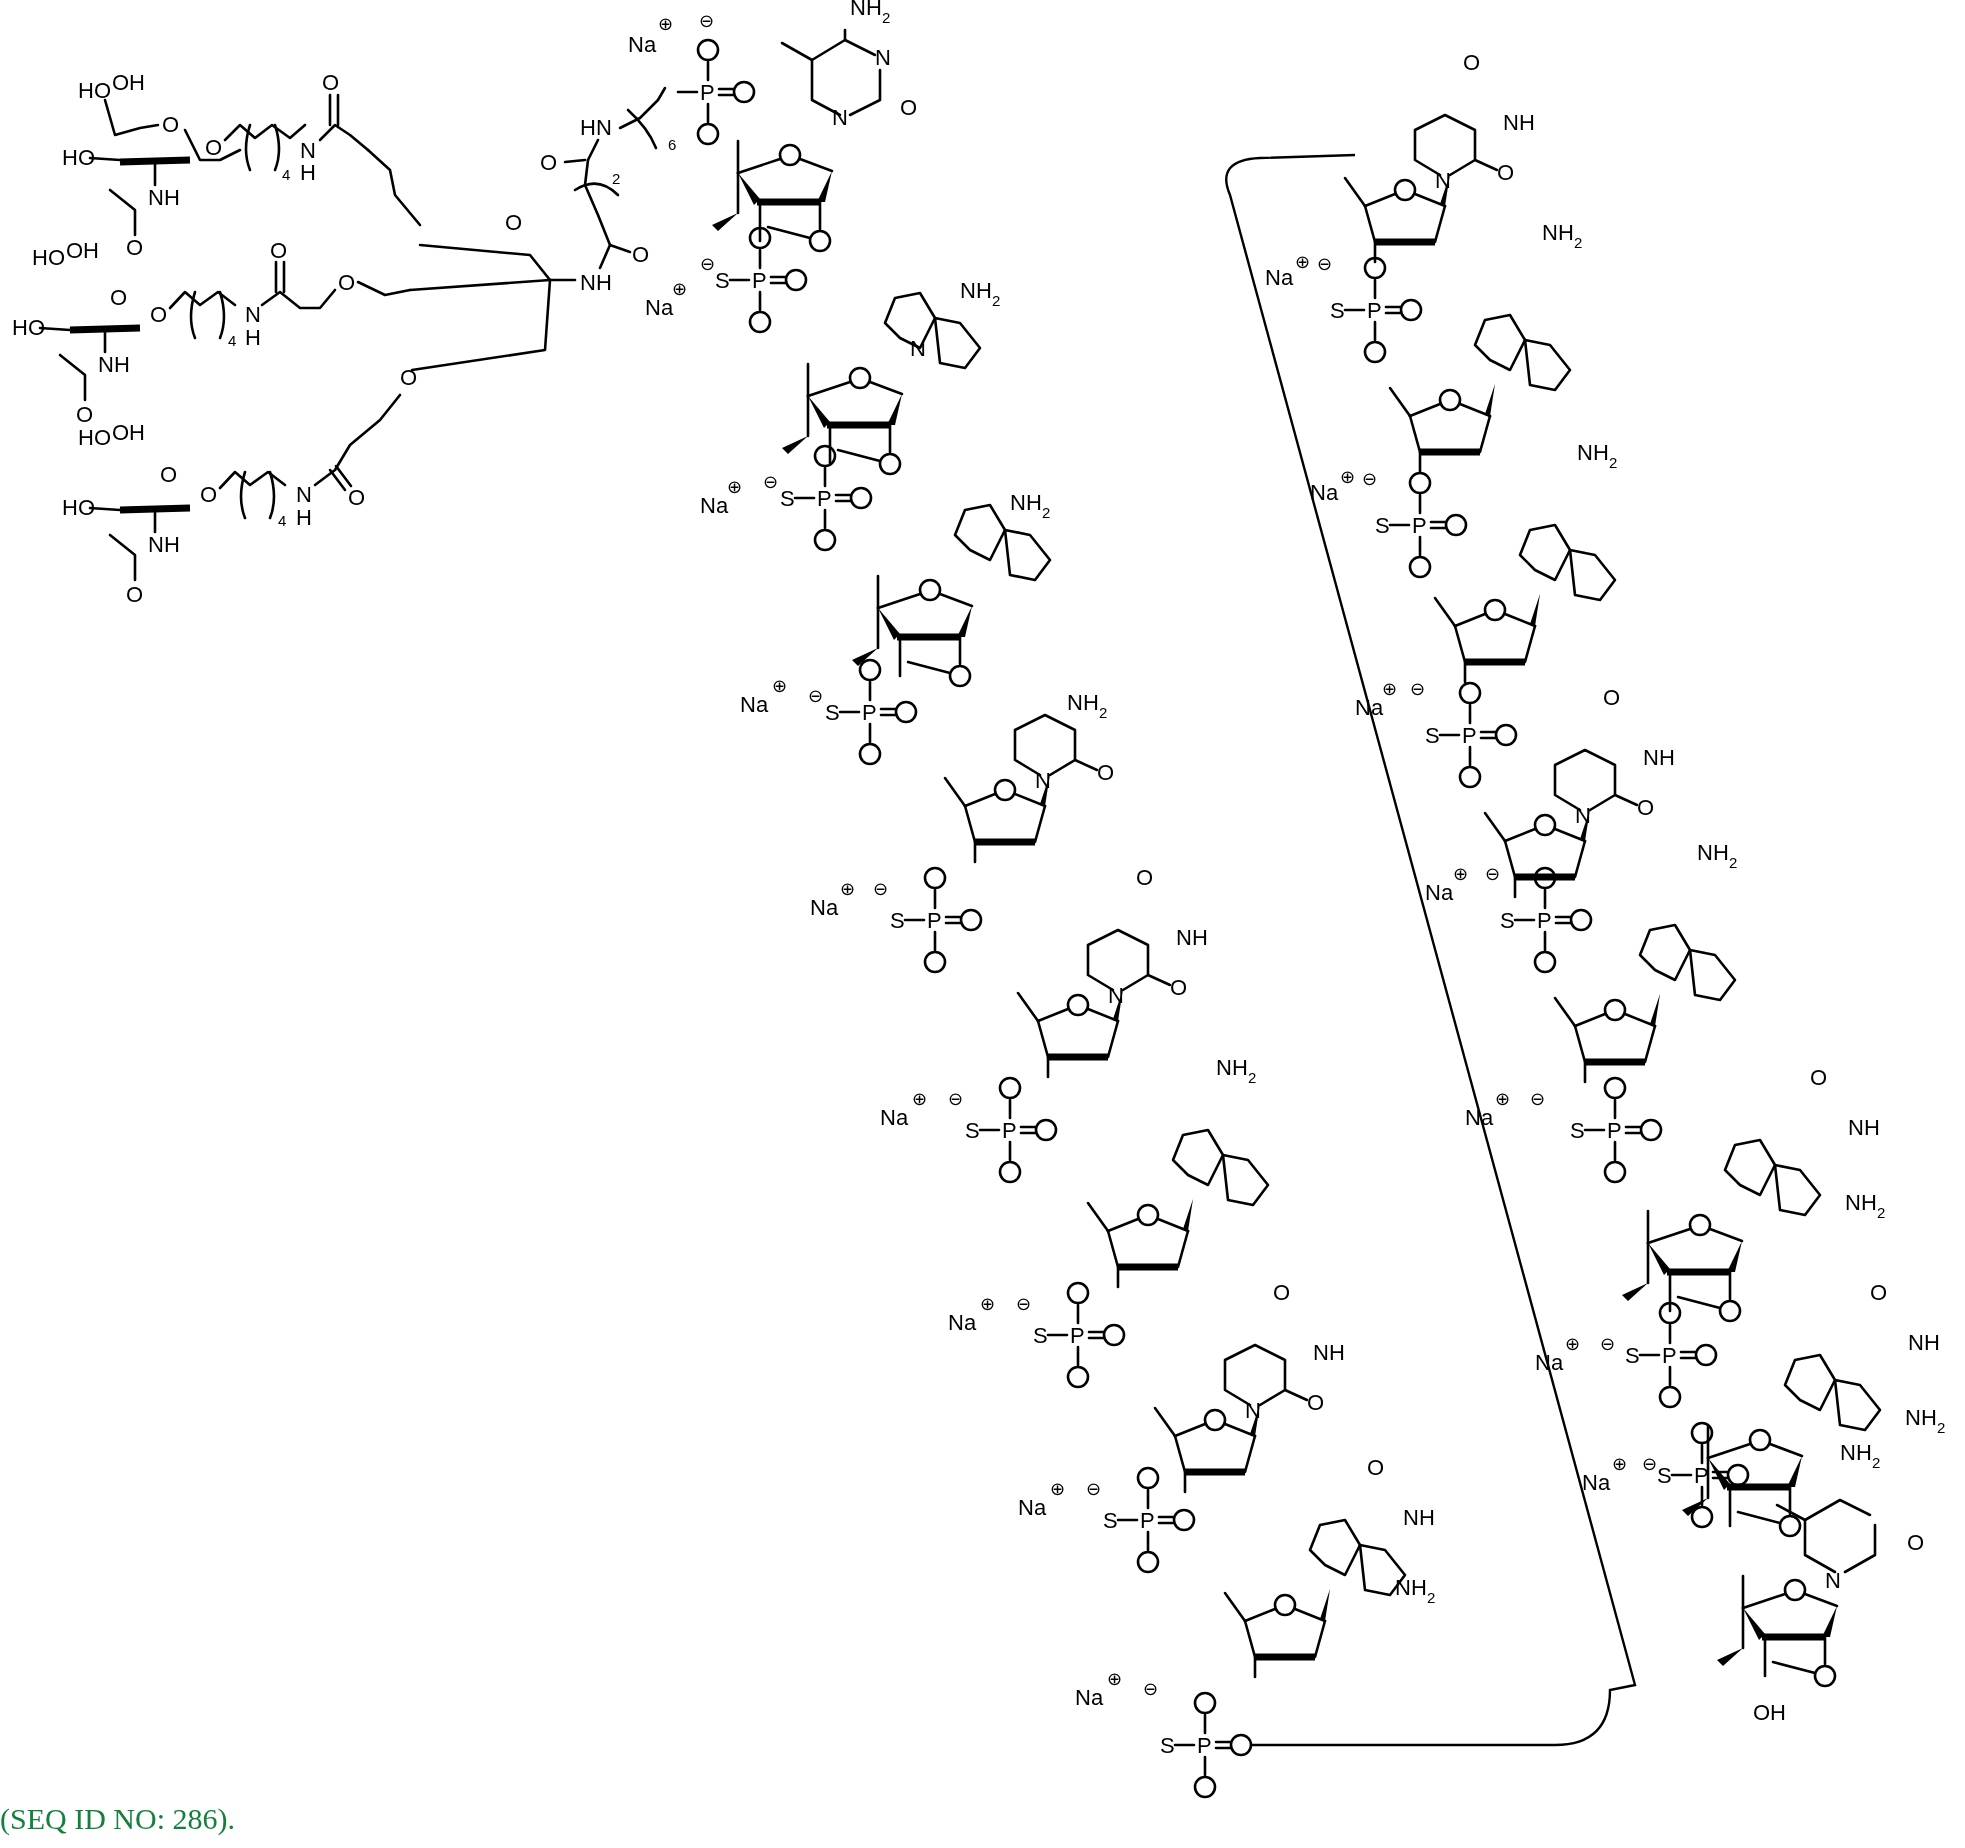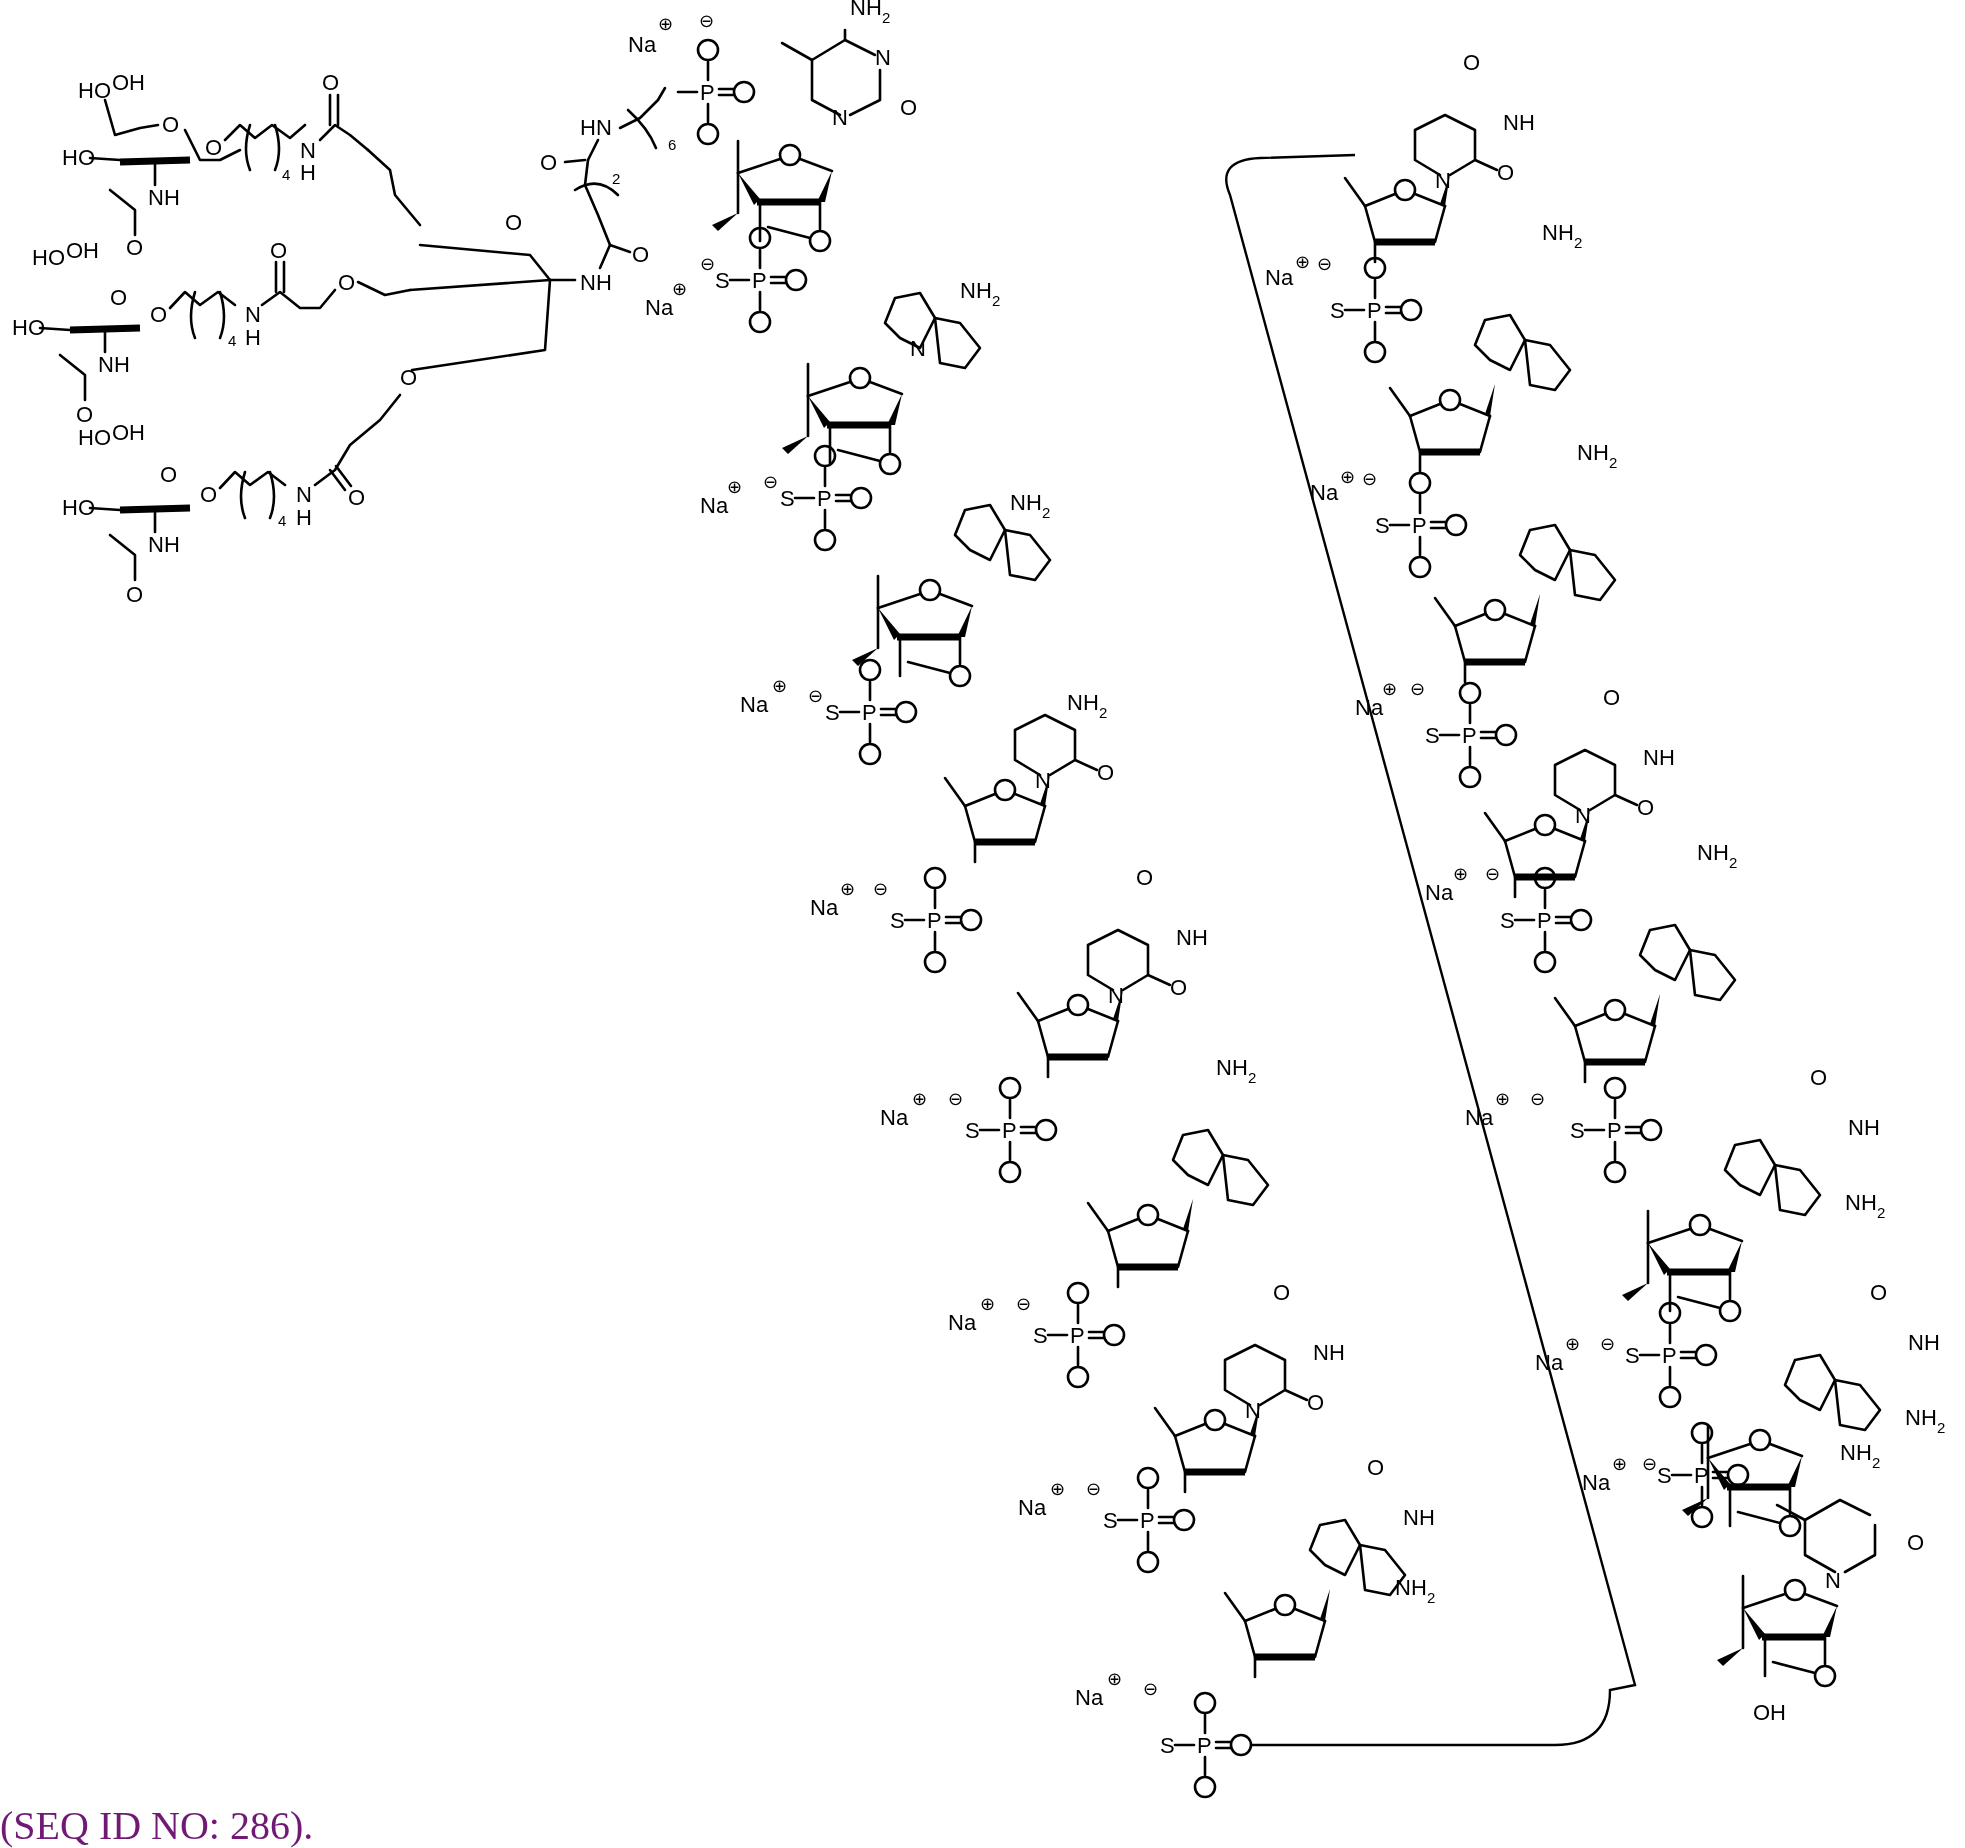--- a/index.html
+++ b/index.html
@@ -5,21 +5,21 @@
   html, body { margin:0; padding:0; background:#ffffff; }
   body { width:1965px; height:1848px; position:relative; overflow:hidden; font-family:"Liberation Sans", sans-serif; }
   svg#diagram { position:absolute; left:0; top:0; }
   .bond { stroke:#000; stroke-width:2.6; fill:none; stroke-linecap:round; stroke-linejoin:round; }
   .bold { stroke:#000; stroke-width:7; fill:none; stroke-linecap:butt; }
   .wedge { fill:#000; }
   .lbl { font-family:"Liberation Sans", sans-serif; font-size:22px; fill:#000; }
   .sub { font-size:15px; }
   .charge { font-family:"Liberation Sans", sans-serif; font-size:18px; fill:#000; }
   .loop { stroke:#000; stroke-width:2.4; fill:none; }
-  .caption { position:absolute; left:0; top:1802px; font-family:"Liberation Serif", serif; font-size:40px; color:#701a75; }
+  .caption { position:absolute; left:0; top:1802px; font-family:"Liberation Serif", serif; font-size:30px; color:#15803d; }
 </style>
 </head>
 <body>
 
 <svg id="diagram" width="1965" height="1800" viewBox="0 0 1965 1800" xmlns="http://www.w3.org/2000/svg">
   <defs>
 
     <g id="ps">
       <line class="bond" x1="0" y1="-30" x2="0" y2="-12"></line>
       <line class="bond" x1="0" y1="12" x2="0" y2="30"></line>

